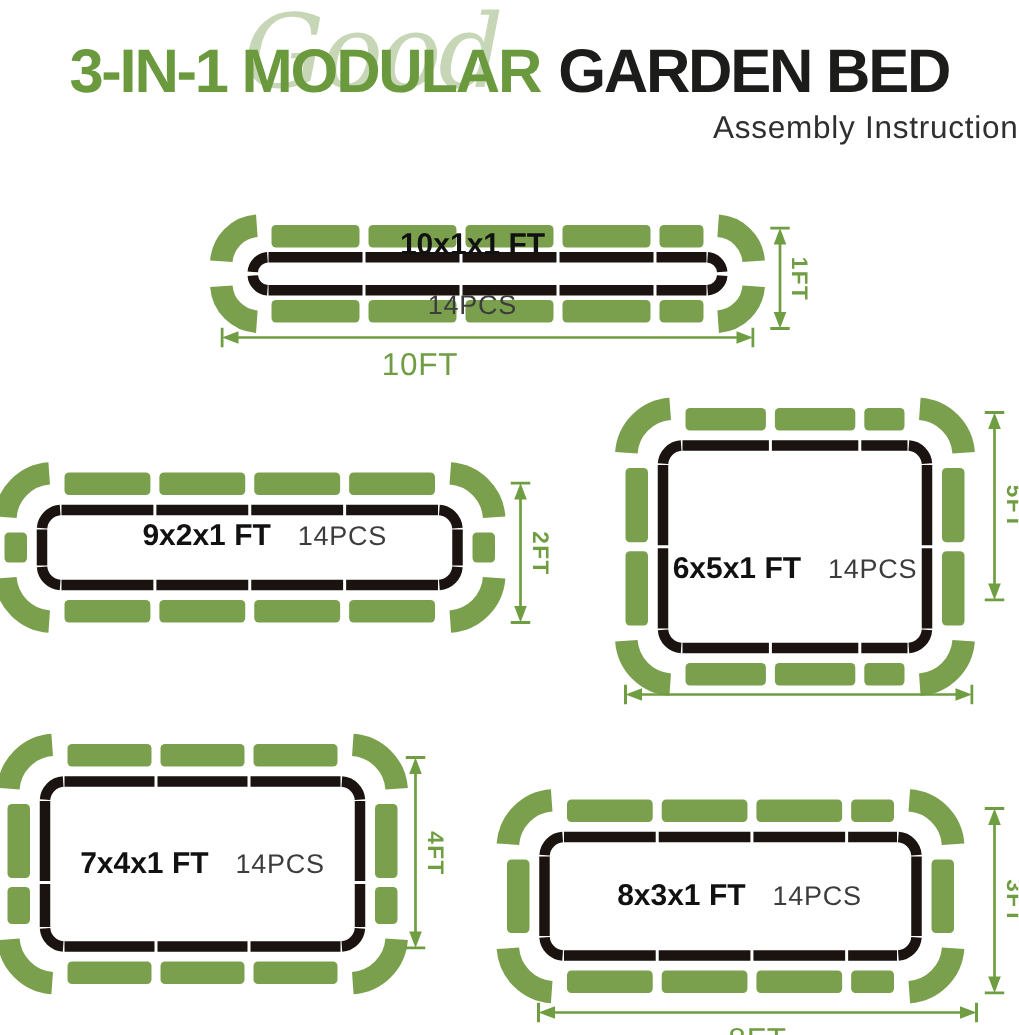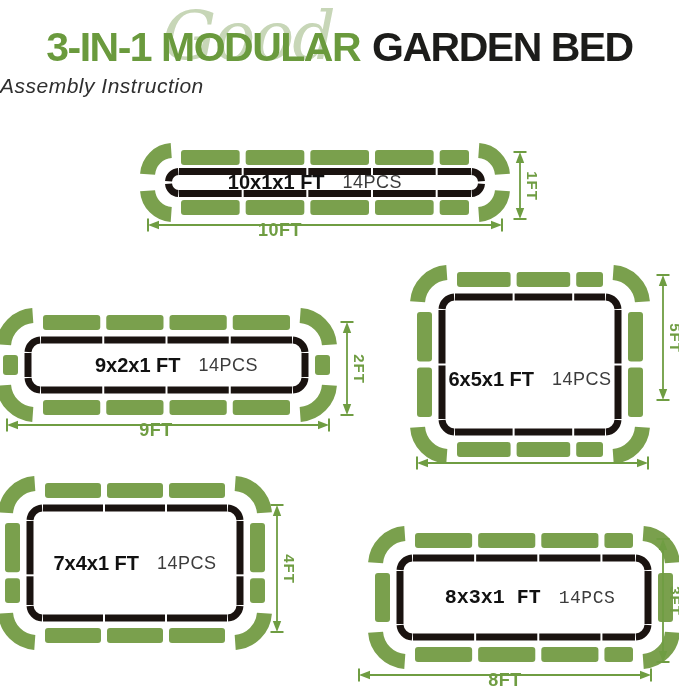--- a/index.html
+++ b/index.html
@@ -25,48 +25,48 @@
     white-space:nowrap;
   }
   .title-row{
     position:absolute;left:0;top:24px;width:100%;z-index:2;
     text-align:center;font-weight:700;font-size:41px;letter-spacing:-1.5px;
     white-space:nowrap;
   }
   .title-green{color:var(--title-green);}
   .title-dark{color:var(--title-dark);margin-left:12px;}
   .subtitle{
-    position:absolute;left:0;top:74px;width:100%;z-index:2;text-align:left;
-    font-size:21px;color:var(--subtitle-gray);letter-spacing:.5px;font-style:italic;
+    position:absolute;left:0;top:74px;width:100%;z-index:2;text-align:right;
+    font-size:21px;color:var(--subtitle-gray);letter-spacing:.5px;
   }
   
   .bed-group{position:absolute;inset:0;pointer-events:none;}
   .bed{position:absolute;}
   .bed svg{position:absolute;left:-10px;top:-10px;overflow:visible;}
   .bed-caption{
     position:absolute;inset:0;display:flex;align-items:center;justify-content:center;
     gap:18px;z-index:3;white-space:nowrap;
   }
   .size-label{font-size:20px;font-weight:700;color:#111;letter-spacing:0;}
   .pcs-label{font-size:18px;color:var(--pcs-gray);letter-spacing:.5px;}
   .bed-0{left:147px;top:150px;width:356px;height:65px;}
-  .bed-1{left:3px;top:315px;width:327px;height:100px;}
+  .bed-1{left:3px;top:315px;width:327px;height:84px;}
   .bed-2{left:417px;top:272px;width:226px;height:234px;}
-  .bed-3{left:5px;top:483px;width:260px;height:160px;}
-  .bed-4{left:375px;top:533px;width:298px;height:129px;font-family:Liberation Mono, monospace;}
-  .cap-0 .bed-caption{transform:translateX(-10px);}
+  .bed-3{left:5px;top:496px;width:260px;height:160px;}
+  .bed-4{left:338px;top:533px;width:298px;height:129px;}
+  .cap-0 .bed-caption{transform:translateX(-10px);flex-direction:column;}
   .cap-1 .bed-caption{transform:translateX(10px);}
   .cap-2 .bed-caption{transform:translateY(-10px);}
   .cap-4 .bed-caption{transform:translateX(6px);}
   
   .dim{position:absolute;}
   .dim svg{position:absolute;left:0;top:0;}
   .dim-label{
-    position:absolute;top:2px;left:0;width:100%;text-align:center;
-    font-size:18px;font-weight:700;color:var(--dim-green);letter-spacing:.5px;
+    position:absolute;top:14px;left:0;width:100%;text-align:center;
+    font-size:21px;font-weight:400;color:var(--dim-green);letter-spacing:.5px;
   }
   .dim-label-v{
     position:absolute;left:11px;top:50%;transform:translateY(-50%);
     writing-mode:vertical-rl;text-orientation:mixed;
     font-size:15px;font-weight:700;color:var(--dim-green);letter-spacing:1px;
     white-space:nowrap;
   }
   .shift-left-45 .dim-label{transform:translateX(-45px);}
   .shift-left-12 .dim-label{transform:translateX(-12px);}
   .dimh-0{left:147px;top:218px;width:356px;height:26px;}
@@ -178,30 +178,20 @@
           <path d="M 25.03 37.09 A 13 13 0 0 1 37.09 25.03" fill="none" stroke="#1a1310" stroke-width="7"></path>
           <path d="M 289.91 25.03 A 13 13 0 0 1 301.97 37.09" fill="none" stroke="#1a1310" stroke-width="7"></path>
           <path d="M 301.97 62.91 A 13 13 0 0 1 289.91 74.97" fill="none" stroke="#1a1310" stroke-width="7"></path>
           <path d="M 37.09 74.97 A 13 13 0 0 1 25.03 62.91" fill="none" stroke="#1a1310" stroke-width="7"></path>
         </svg>
       <div class="bed-caption">
         <span class="size-label">9x2x1 FT</span>
         <span class="pcs-label">14PCS</span>
       </div>
     </div>
-    <div class="dim dim-h dimh-1 shift-left-12">
-        <svg width="324" height="26" viewBox="0 0 324 26">
-          <line x1="1" y1="0.5" x2="1" y2="13.5" stroke="#6f9d42" stroke-width="2"></line>
-          <line x1="323" y1="0.5" x2="323" y2="13.5" stroke="#6f9d42" stroke-width="2"></line>
-          <line x1="5" y1="7" x2="319" y2="7" stroke="#6f9d42" stroke-width="1.8"></line>
-          <polygon points="1,7 12,2.8 12,11.2" fill="#6f9d42"></polygon>
-          <polygon points="323,7 312,2.8 312,11.2" fill="#6f9d42"></polygon>
-        </svg>
-      <span class="dim-label">9FT</span>
-    </div>
     <div class="dim dim-v dimv-1">
         <svg width="28" height="95" viewBox="0 0 28 95">
           <line x1="0.5" y1="1" x2="13.5" y2="1" stroke="#6f9d42" stroke-width="2"></line>
           <line x1="0.5" y1="94" x2="13.5" y2="94" stroke="#6f9d42" stroke-width="2"></line>
           <line x1="7" y1="5" x2="7" y2="90" stroke="#6f9d42" stroke-width="1.8"></line>
           <polygon points="7,1 2.8,12 11.2,12" fill="#6f9d42"></polygon>
           <polygon points="7,94 2.8,83 11.2,83" fill="#6f9d42"></polygon>
         </svg>
       <span class="dim-label-v">2FT</span>
     </div>

